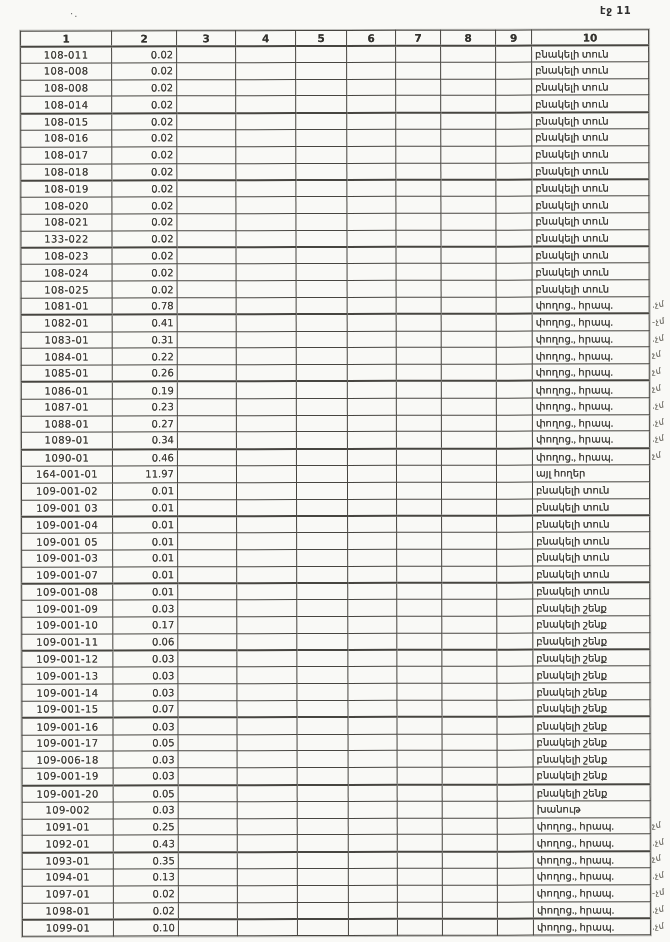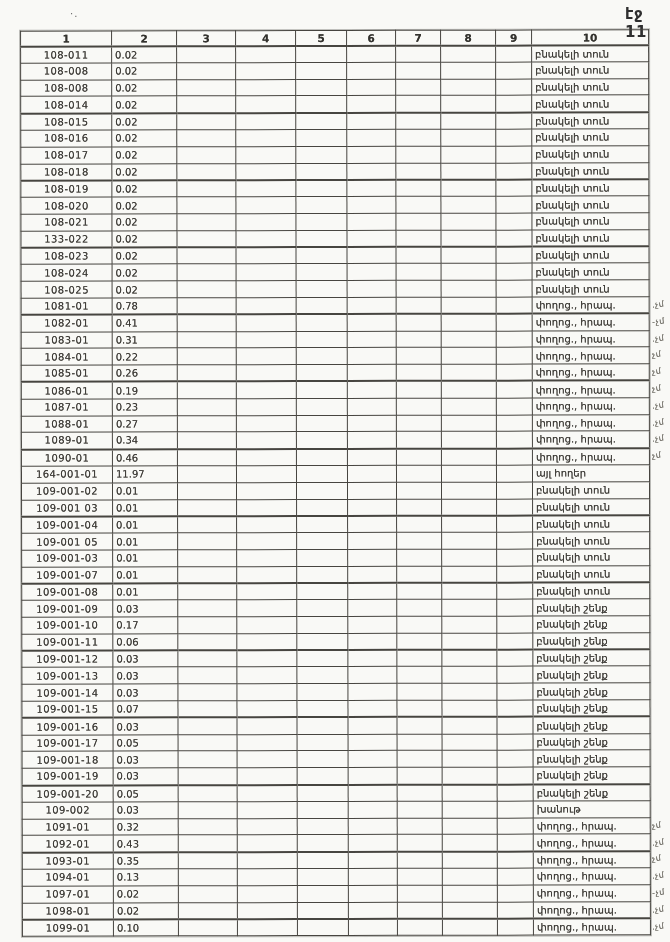--- a/index.html
+++ b/index.html
@@ -7,22 +7,22 @@
     width:670px; height:942px;
     background:#f7f7f4;
     font-family:"DejaVu Sans", sans-serif;
     overflow:hidden;
   }
   .page {
     position:relative; width:670px; height:942px;
     background:#f9f9f6;
   }
   .page-label {
-    position:absolute; top:5px; left:625px;
-    font-size:15px; font-weight:bold; color:#2f2f2f;
+    position:absolute; top:5px; left:600px;
+    font-size:10px; font-weight:bold; color:#2f2f2f;
     letter-spacing:0.5px;
   }
   .stray-mark {
     position:absolute; top:8px; left:70px;
     font-size:10px; color:#6a6a6a; letter-spacing:1px;
   }
   table.scan {
     position:absolute; left:21px; top:30px;
     width:628px;
     border-collapse:collapse; table-layout:fixed;
@@ -37,22 +37,22 @@
     text-shadow:0 0 0.6px #6c6a64;
   }
   table.scan th {
     height:15px;
     font-size:10.5px; font-weight:bold;
     text-align:center; color:#33322e;
     border-bottom-width:2px;
   }
   table.scan td { height:16.8px; font-size:10px; }
   td.c-code  { text-align:center;  letter-spacing:0.4px; }
-  td.c-val   { text-align:left;margin-top:44px; }
-  td.c-use   { font-size:9.5px; padding-left:2px; }
+  td.c-val   { text-align:right;margin-top:44px; }
+  td.c-use   { font-size:9.5px; padding-left:2px;font-family:Liberation Serif, serif; }
   
   tbody tr:nth-child(3n) td  { border-top-width:1.4px; }
   tbody tr:nth-child(4n) td  { border-bottom-width:2px; }
   tbody tr:nth-child(7n) td  { border-left-width:1.3px; }
   table.scan { outline:1px solid rgba(70,68,62,0.35); }
   .margin-note {
     position:absolute;
     font-size:8px; color:#75736c;
     transform:rotate(-6deg);
     letter-spacing:0.5px;
@@ -594,21 +594,21 @@
     <td></td>
     <td></td>
     <td></td>
     <td></td>
     <td></td>
     <td></td>
     <td></td>
     <td class="c-use">բնակելի շենք</td>
   </tr>
         <tr>
-    <td class="c-code">109-001-18</td>
+    <td class="c-code">109-006-18</td>
     <td class="c-val">0.03</td>
     <td></td>
     <td></td>
     <td></td>
     <td></td>
     <td></td>
     <td></td>
     <td></td>
     <td class="c-use">բնակելի շենք</td>
   </tr>
@@ -643,21 +643,21 @@
     <td></td>
     <td></td>
     <td></td>
     <td></td>
     <td></td>
     <td></td>
     <td class="c-use">խանութ</td>
   </tr>
         <tr>
     <td class="c-code">1091-01</td>
-    <td class="c-val">0.32</td>
+    <td class="c-val">0.25</td>
     <td></td>
     <td></td>
     <td></td>
     <td></td>
     <td></td>
     <td></td>
     <td></td>
     <td class="c-use">փողոց., հրապ.</td>
   </tr>
         <tr>

